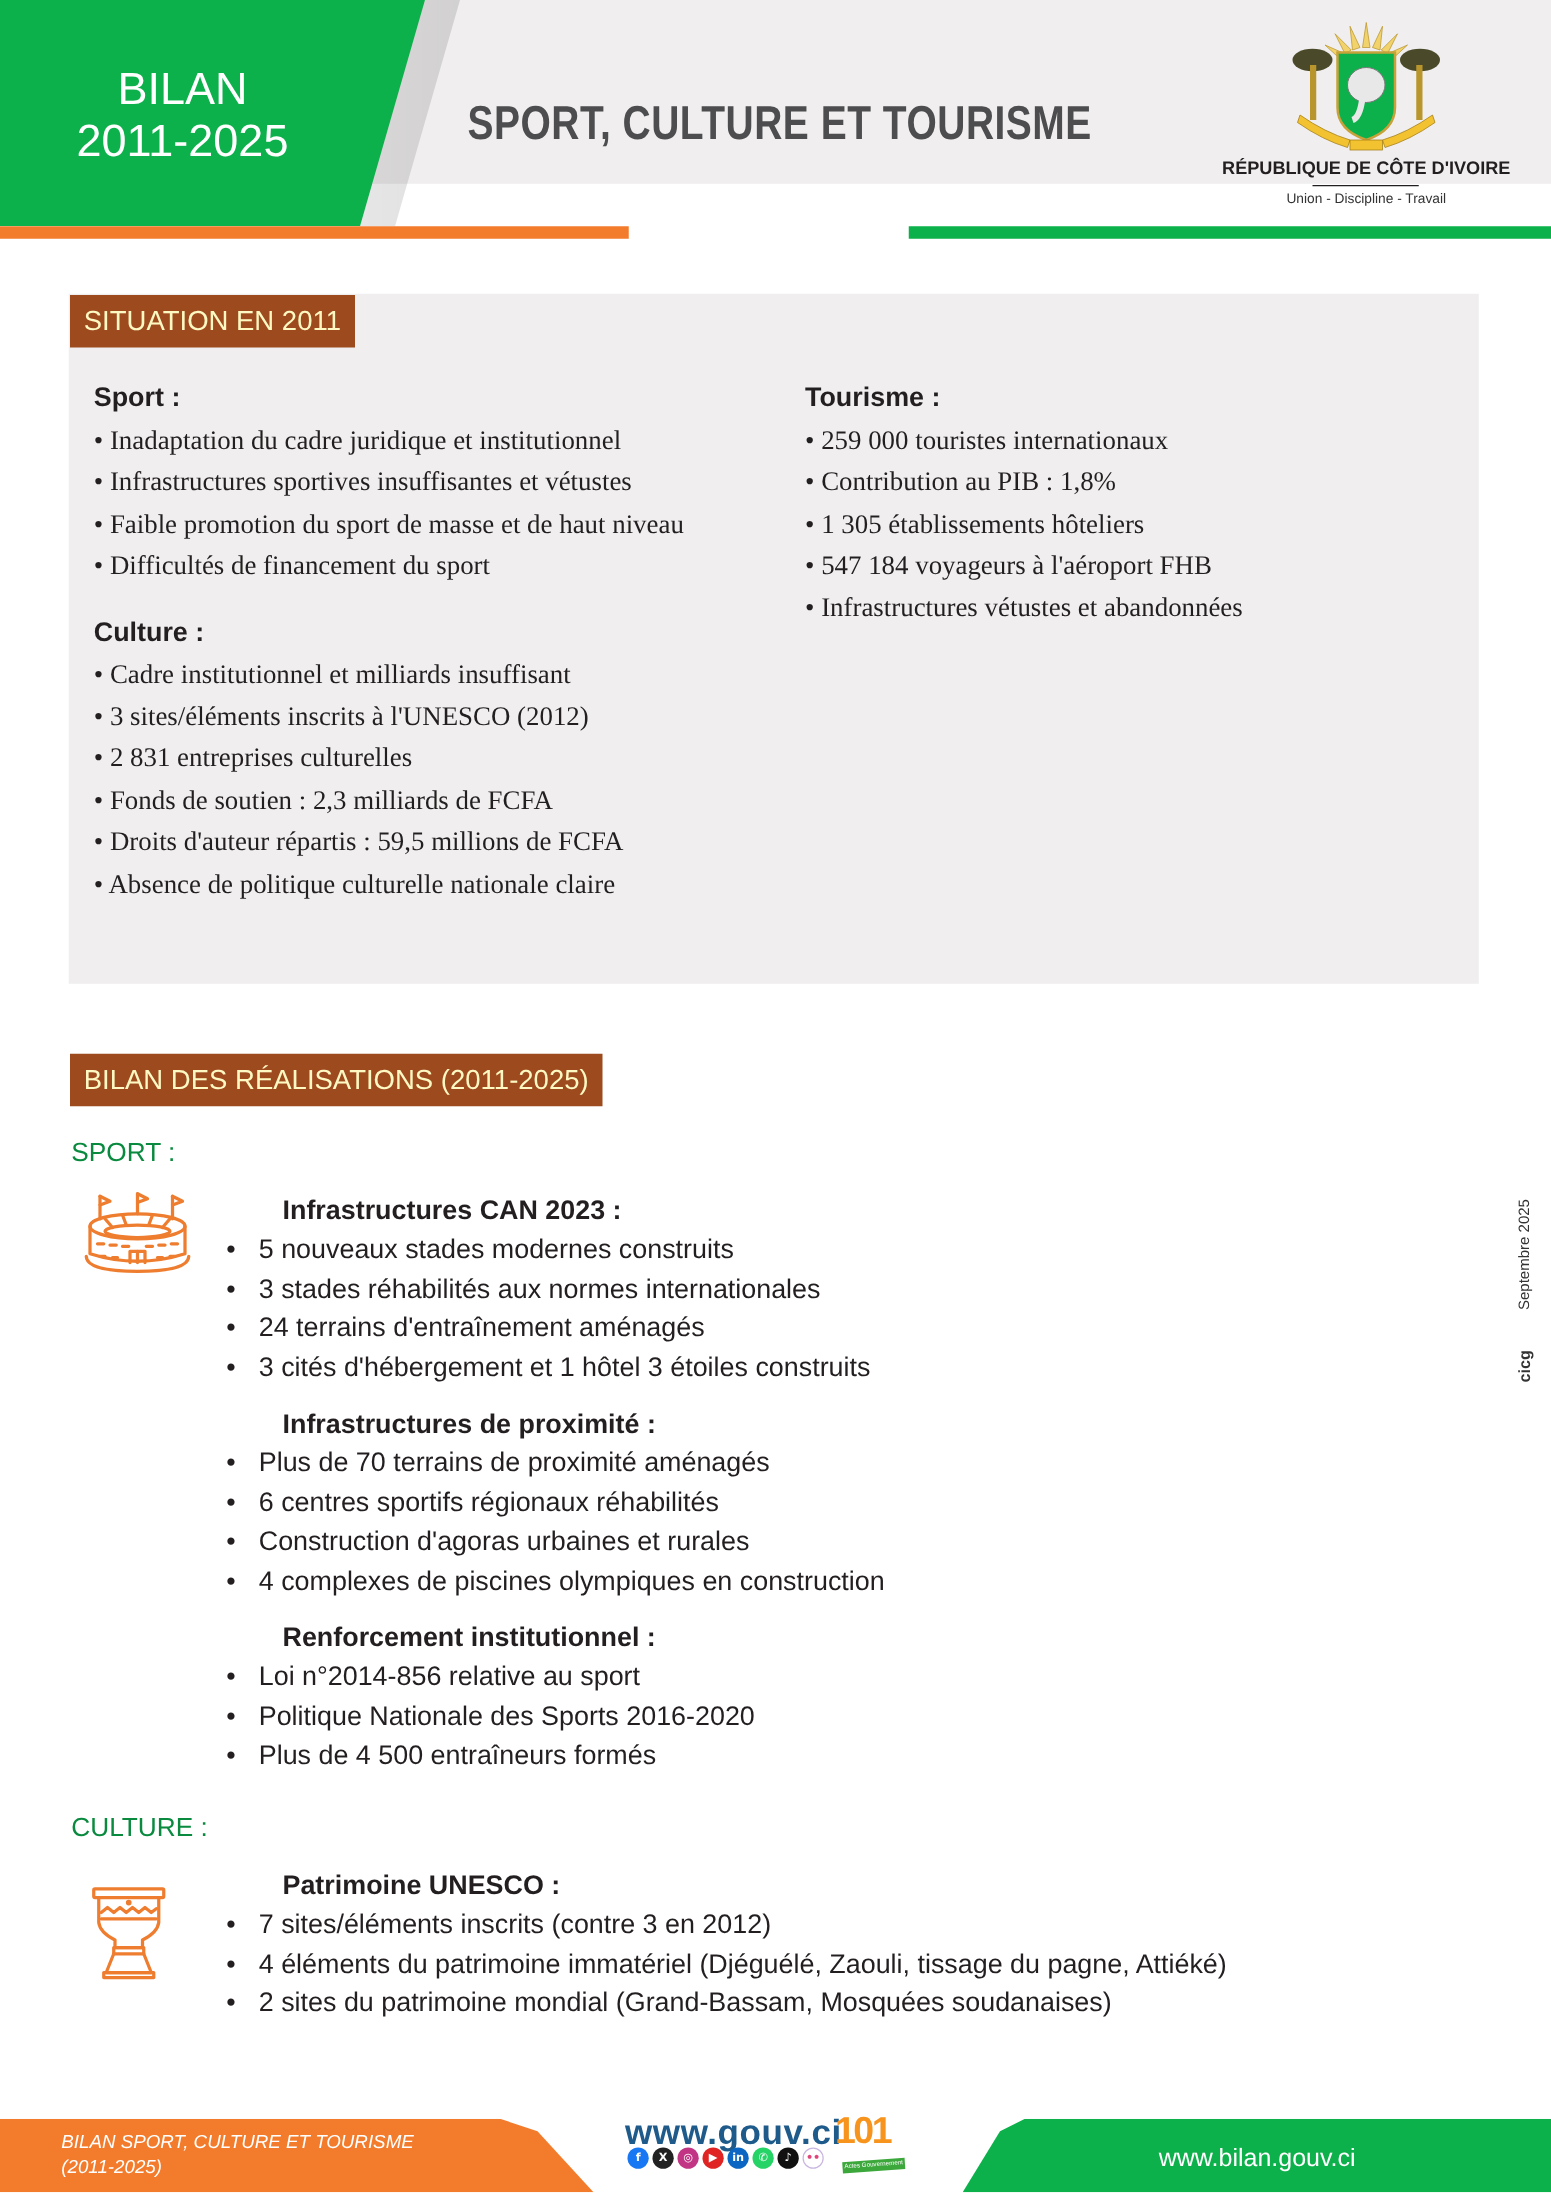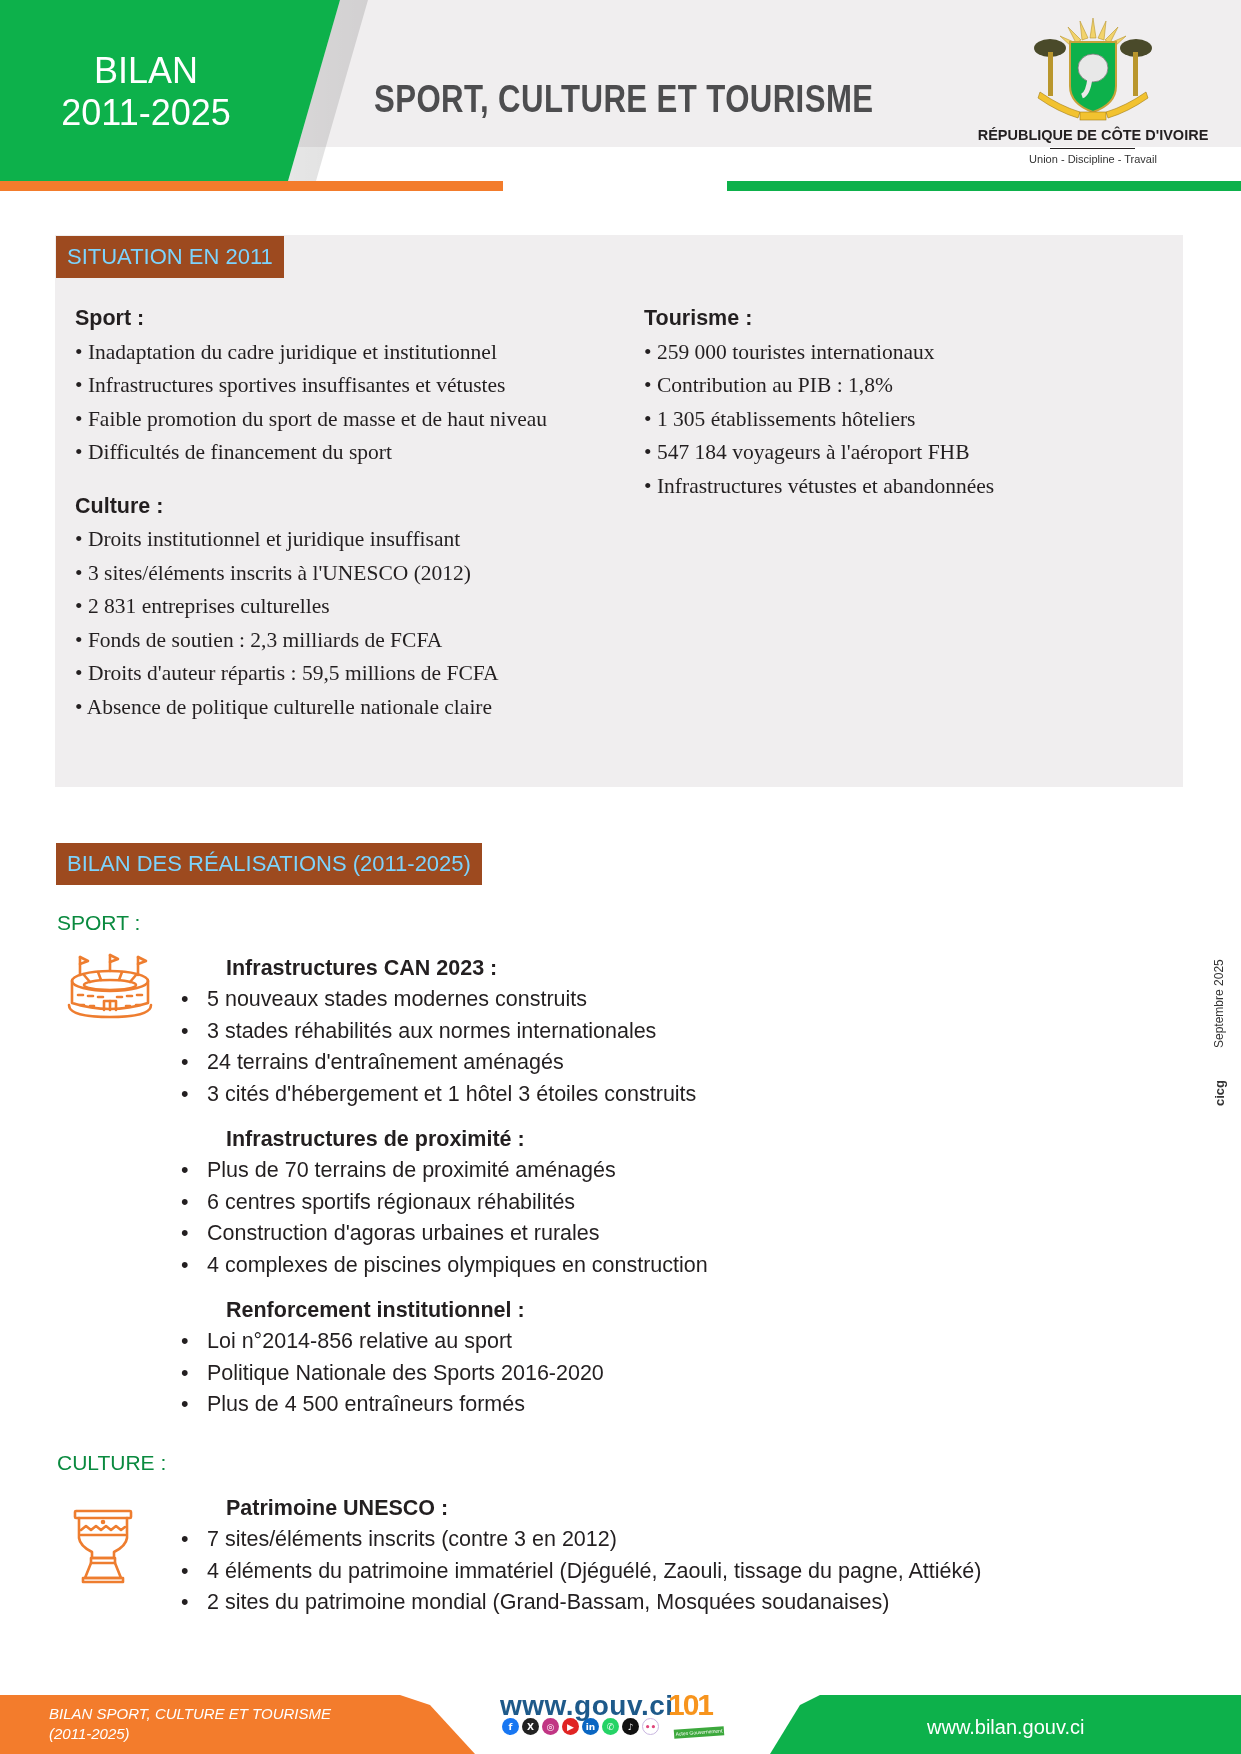--- a/index.html
+++ b/index.html
@@ -19,21 +19,21 @@
     transform: scaleX(0.82); transform-origin: left top; letter-spacing: 0.5px; white-space: nowrap; }
   .emblem { position: absolute; left: 1030px; top: 16px; width: 126px; height: 110px; }
   .republic { position: absolute; left: 958px; top: 127px; width: 270px; text-align: center; font-size: 14.5px; font-weight: bold; color: #231f20; }
   .republic-line { position: absolute; left: 1050px; top: 148px; width: 85px; height: 1px; background: #231f20; }
   .motto { position: absolute; left: 958px; top: 153px; width: 270px; text-align: center; font-size: 11px; color: #333; }
   .stripe-orange { position: absolute; left: 0; top: 181px; width: 503px; height: 10px; background: #f37c2c; }
   .stripe-green { position: absolute; left: 727px; top: 181px; width: 514px; height: 10px; background: #0db14b; }
 
   
   .situation-box { position: absolute; left: 55px; top: 235px; width: 1128px; height: 552px; background: #f0eeef; }
-  .section-tag { position: absolute; background: #9d4a1f; color: #7dd3fc; font-size: 22px; padding: 0 11px;
+  .section-tag { position: absolute; background: #9d4a1f; color: #fef9c3; font-size: 22px; padding: 0 11px;
     height: 42px; line-height: 42px; white-space: nowrap; }
   .tag1 { left: 56px; top: 236px; }
   .tag2 { left: 56px; top: 843px; }
 
   .col { position: absolute; font-size: 21.5px; line-height: 33.5px; color: #231f20; }
   .col-left { left: 75px; top: 302px; width: 520px; }
   .col-right { left: 644px; top: 302px; width: 520px; }
   .col h3 { font-size: 21.5px; font-weight: bold; line-height: 33.5px; }
   .col .item { display: block; font-family: Liberation Serif, serif; }
   .col .item.justify { text-align: justify; text-align-last: left; }
@@ -126,21 +126,21 @@
 <div class="section-tag tag1">SITUATION EN 2011</div>
 
 <div class="col col-left">
   <h3>Sport :</h3>
   <span class="item">• Inadaptation du cadre juridique et institutionnel</span>
   <span class="item">• Infrastructures sportives insuffisantes et vétustes</span>
   <span class="item justify">• Faible promotion du sport de masse et de haut niveau</span>
   <span class="item">• Difficultés de financement du sport</span>
   <div class="gap"></div>
   <h3>Culture :</h3>
-  <span class="item">• Droits institutionnel et juridique insuffisant</span>
+  <span class="item">• Cadre institutionnel et milliards insuffisant</span>
   <span class="item">• 3 sites/éléments inscrits à l'UNESCO (2012)</span>
   <span class="item">• 2 831 entreprises culturelles</span>
   <span class="item">• Fonds de soutien : 2,3 milliards de FCFA</span>
   <span class="item">• Droits d'auteur répartis : 59,5 millions de FCFA</span>
   <span class="item">• Absence de politique culturelle nationale claire</span>
 </div>
 
 <div class="col col-right">
   <h3>Tourisme :</h3>
   <span class="item">• 259 000 touristes internationaux</span>

